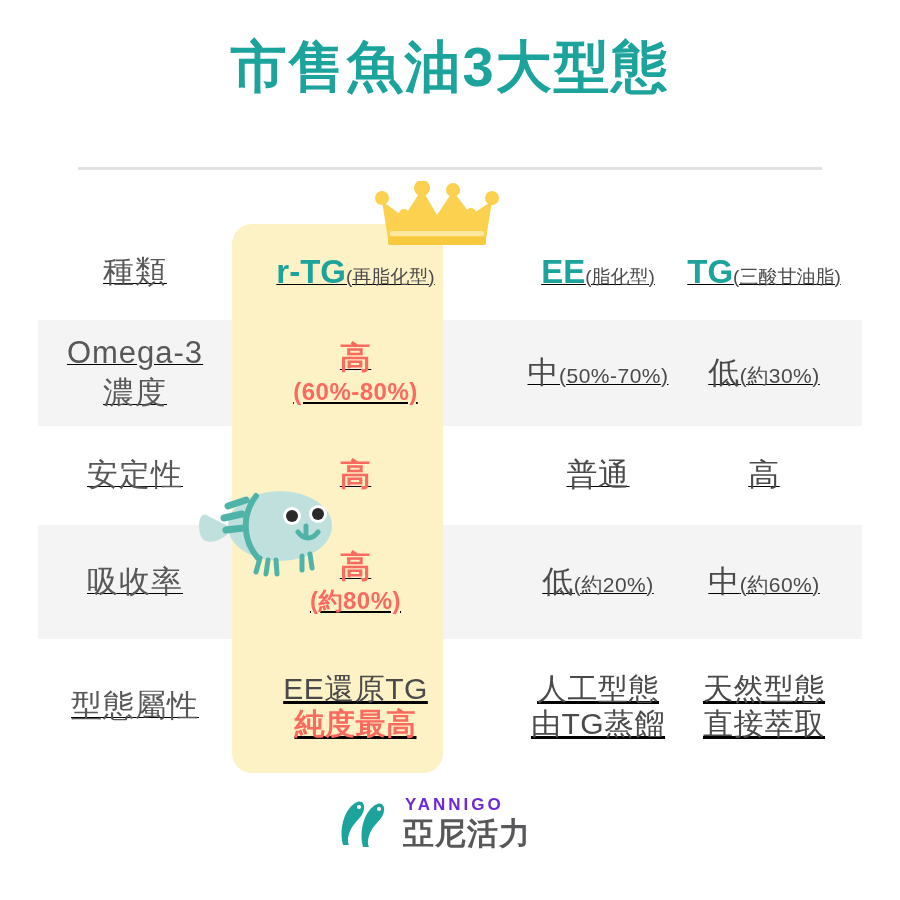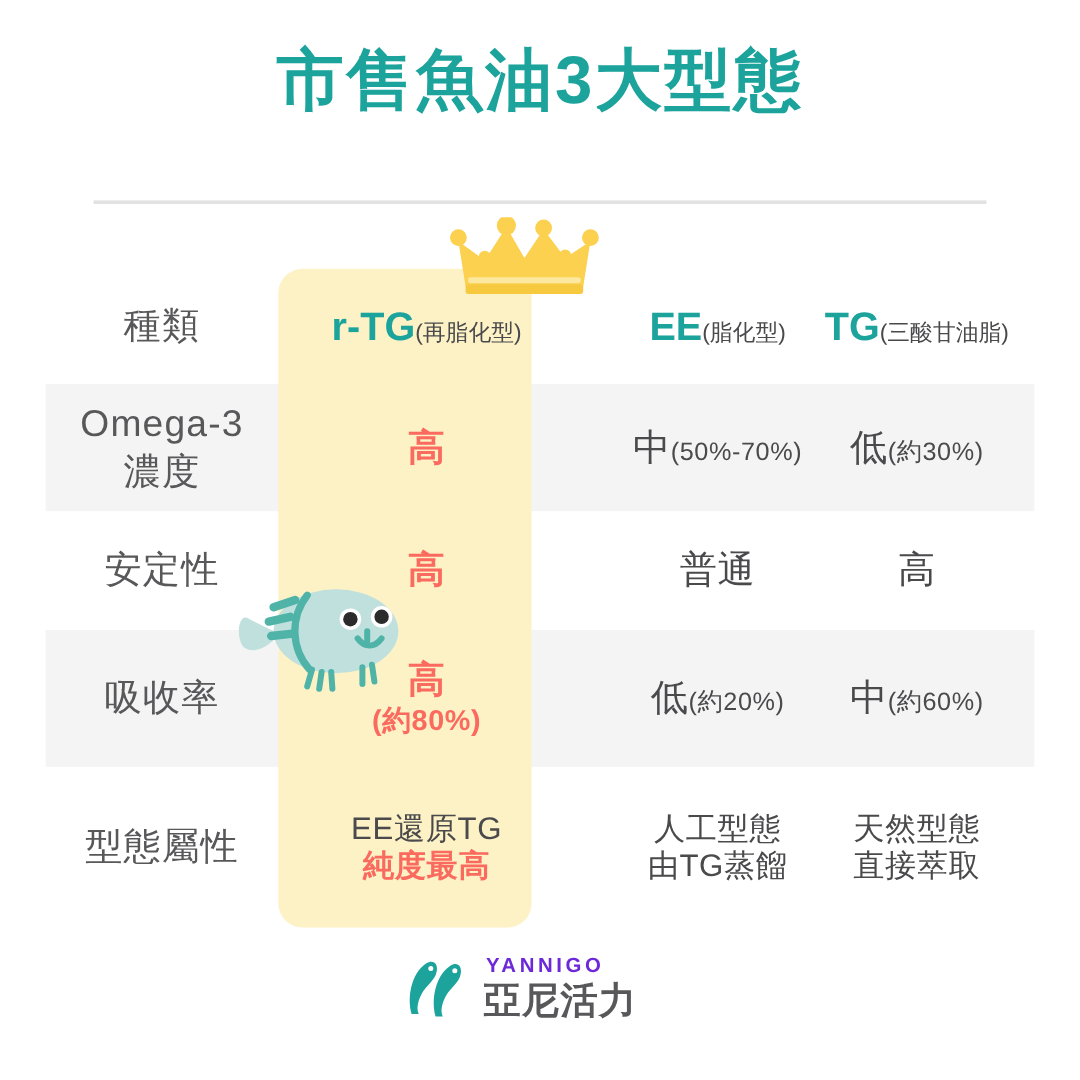--- a/index.html
+++ b/index.html
@@ -92,20 +92,21 @@
   .trow {
     position: relative;
     display: flex;
     align-items: center;
     box-sizing: border-box;
   }
   .cell {
     box-sizing: border-box;
     text-align: center;
     line-height: 1.18;
+    text-decoration: underline;
   }
   .c-label { width: 194px; }
   .c-rtg   { width: 247px; }
   .c-ee    { width: 190px; padding-left: 48px; }
   .c-tg    { width: 190px; }
 
   
   .c-label .lbl {
     font-size: 31px;
     color: #58585a;
@@ -149,21 +150,21 @@
     font-weight: normal;
     font-size: 19px;
     letter-spacing: 0px;
   }
 
   #row-omega  { height: 106px; }
   #row-stable { height: 99px; }
   #row-absorb { height: 114px; }
   #row-attr   { height: 134px; }
 
-  #row-attr .val { font-size: 26px; }
+  #row-attr .val { font-size: 30px; }
   #row-attr .attr-l1 { display:block; color:#4a4a4c; }
   #row-attr .attr-l2 { display:block; color:#4a4a4c; }
   #row-attr .c-rtg .attr-l1 { color:#4a4a4c; }
   #row-attr .c-rtg .attr-l2 { color:#fa6a5f; font-weight:bold; }
 
   
   #logo {
     position: absolute;
     left: 0;
     top: 795px;
@@ -257,21 +258,21 @@
       <div class="cell c-tg">
         <span class="hd"><span>TG</span><span class="paren">(三酸甘油脂)</span></span>
       </div>
     </div>
 
     <div class="trow" id="row-omega">
       <div class="cell c-label">
         <span class="lbl two-line"><span>Omega-3</span><br><span>濃度</span></span>
       </div>
       <div class="cell c-rtg">
-        <span class="val val-hi"><span>高</span></span>
+        <span class="val val-hi"><span>高</span><span class="sub">(60%-80%)</span></span>
       </div>
       <div class="cell c-ee">
         <span class="val"><span>中</span><span class="small">(50%-70%)</span></span>
       </div>
       <div class="cell c-tg">
         <span class="val"><span>低</span><span class="small">(約30%)</span></span>
       </div>
     </div>
 
     <div class="trow" id="row-stable">

